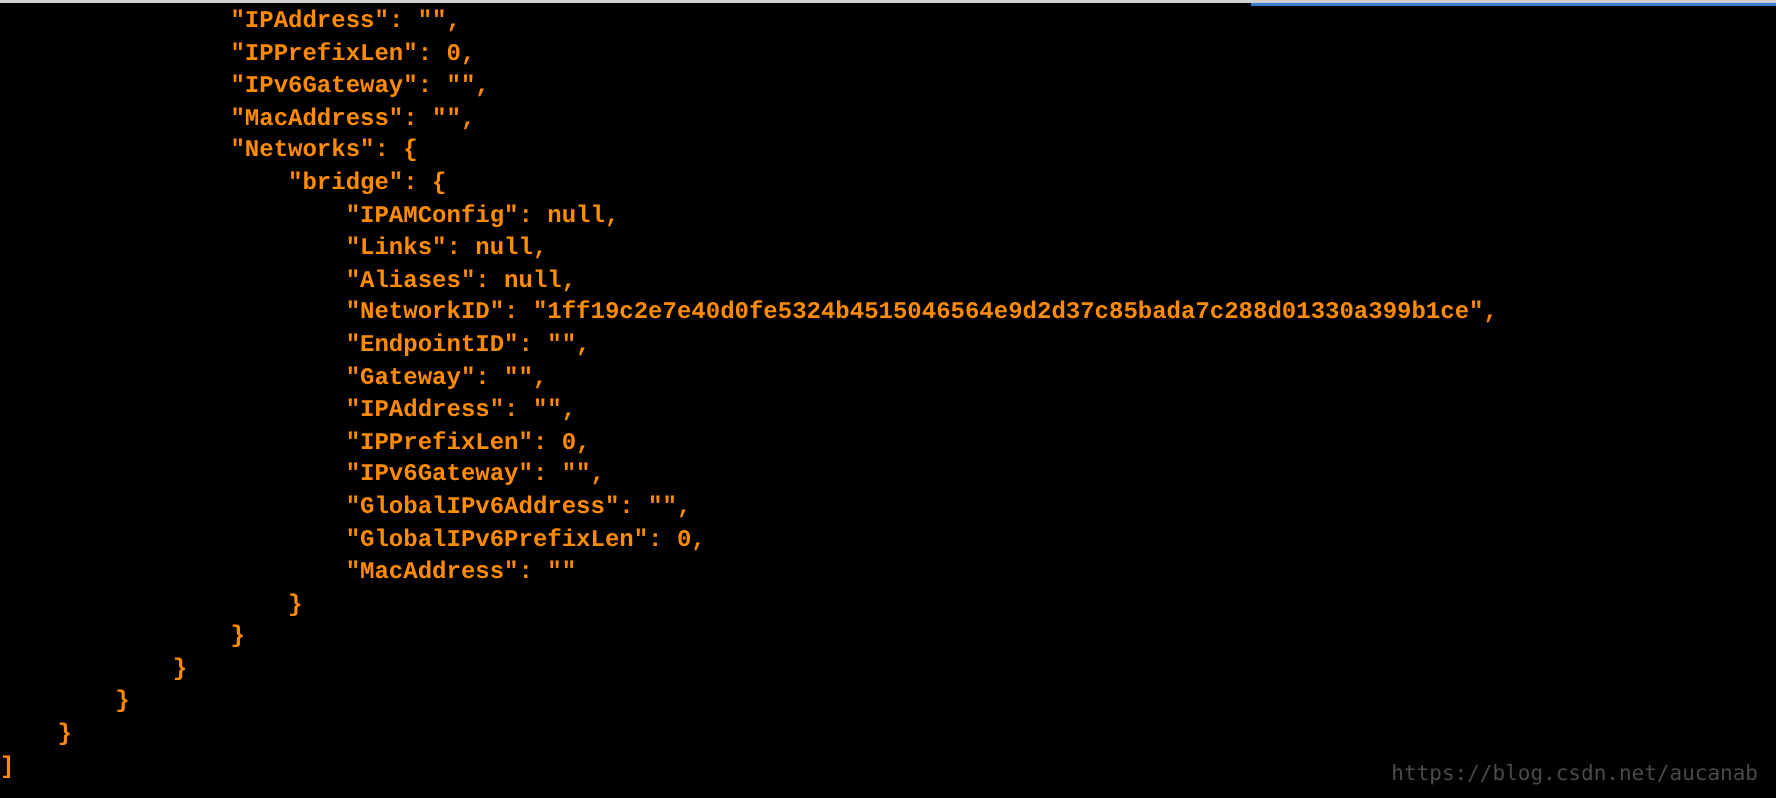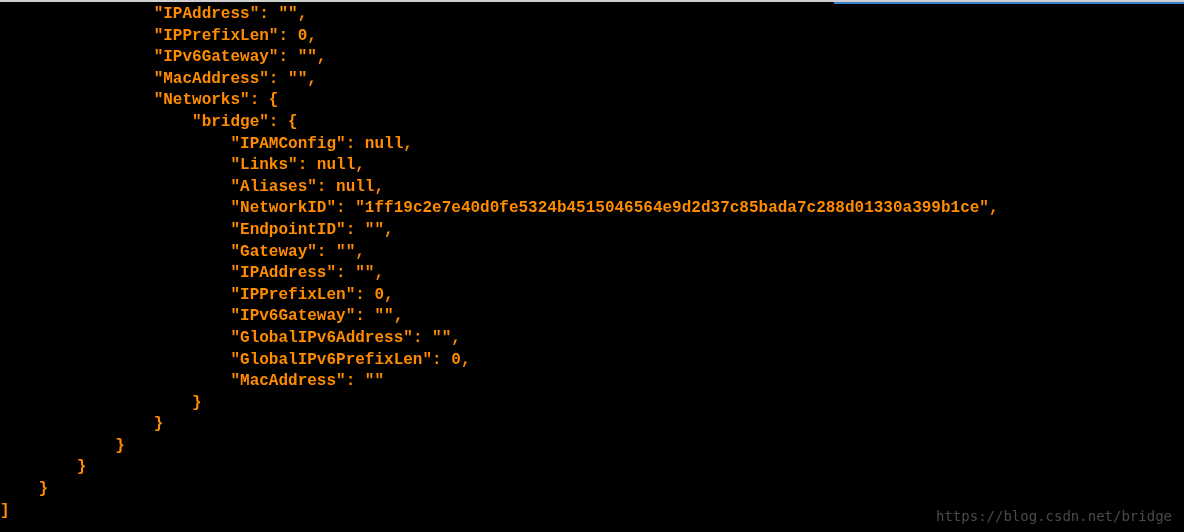--- a/index.html
+++ b/index.html
@@ -55,13 +55,13 @@
       background: #3a7fce;
     }
   </style>
 </head>
 <body>
 
 <div class="topbar-right"></div>
 
 <div class="terminal" id="terminal-lines"><span class="line">                <span class="key">"IPAddress"</span><span class="punct">: </span><span class="value">""</span><span class="punct">,</span></span><span class="line">                <span class="key">"IPPrefixLen"</span><span class="punct">: </span><span class="value">0</span><span class="punct">,</span></span><span class="line">                <span class="key">"IPv6Gateway"</span><span class="punct">: </span><span class="value">""</span><span class="punct">,</span></span><span class="line">                <span class="key">"MacAddress"</span><span class="punct">: </span><span class="value">""</span><span class="punct">,</span></span><span class="line">                <span class="key">"Networks"</span><span class="punct">: </span><span class="value">{</span></span><span class="line">                    <span class="key">"bridge"</span><span class="punct">: </span><span class="value">{</span></span><span class="line">                        <span class="key">"IPAMConfig"</span><span class="punct">: </span><span class="value">null</span><span class="punct">,</span></span><span class="line">                        <span class="key">"Links"</span><span class="punct">: </span><span class="value">null</span><span class="punct">,</span></span><span class="line">                        <span class="key">"Aliases"</span><span class="punct">: </span><span class="value">null</span><span class="punct">,</span></span><span class="line">                        <span class="key">"NetworkID"</span><span class="punct">: </span><span class="value">"1ff19c2e7e40d0fe5324b4515046564e9d2d37c85bada7c288d01330a399b1ce"</span><span class="punct">,</span></span><span class="line">                        <span class="key">"EndpointID"</span><span class="punct">: </span><span class="value">""</span><span class="punct">,</span></span><span class="line">                        <span class="key">"Gateway"</span><span class="punct">: </span><span class="value">""</span><span class="punct">,</span></span><span class="line">                        <span class="key">"IPAddress"</span><span class="punct">: </span><span class="value">""</span><span class="punct">,</span></span><span class="line">                        <span class="key">"IPPrefixLen"</span><span class="punct">: </span><span class="value">0</span><span class="punct">,</span></span><span class="line">                        <span class="key">"IPv6Gateway"</span><span class="punct">: </span><span class="value">""</span><span class="punct">,</span></span><span class="line">                        <span class="key">"GlobalIPv6Address"</span><span class="punct">: </span><span class="value">""</span><span class="punct">,</span></span><span class="line">                        <span class="key">"GlobalIPv6PrefixLen"</span><span class="punct">: </span><span class="value">0</span><span class="punct">,</span></span><span class="line">                        <span class="key">"MacAddress"</span><span class="punct">: </span><span class="value">""</span></span><span class="line">                    <span class="value">}</span></span><span class="line">                <span class="value">}</span></span><span class="line">            <span class="value">}</span></span><span class="line">        <span class="value">}</span></span><span class="line">    <span class="value">}</span></span><span class="line"><span class="value">]</span></span></div>
 
-<div class="watermark">https://blog.csdn.net/bridge</div>
+<div class="watermark">https://blog.csdn.net/aucanab</div>
 
 </body></html>

